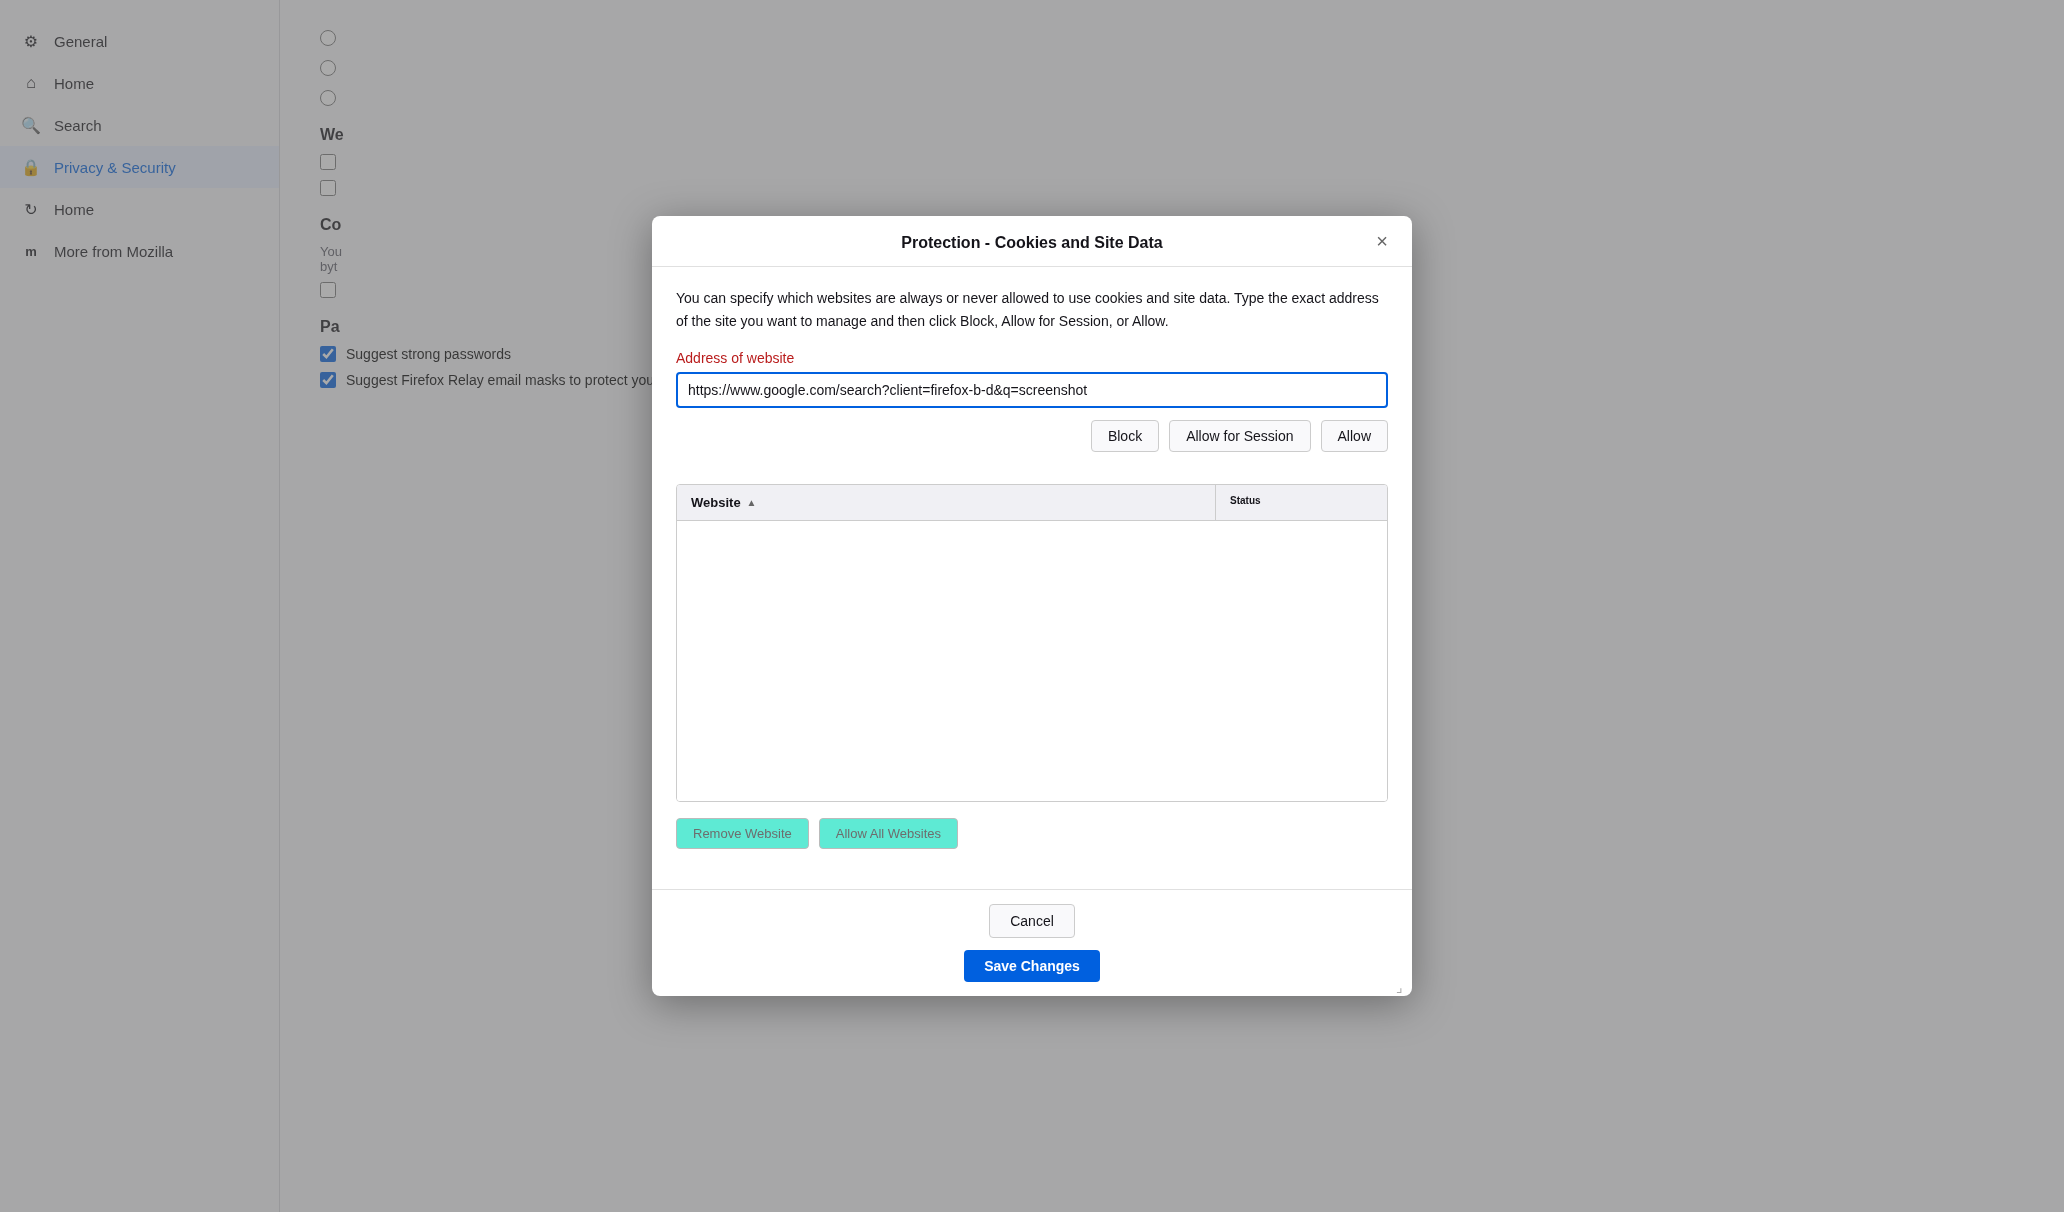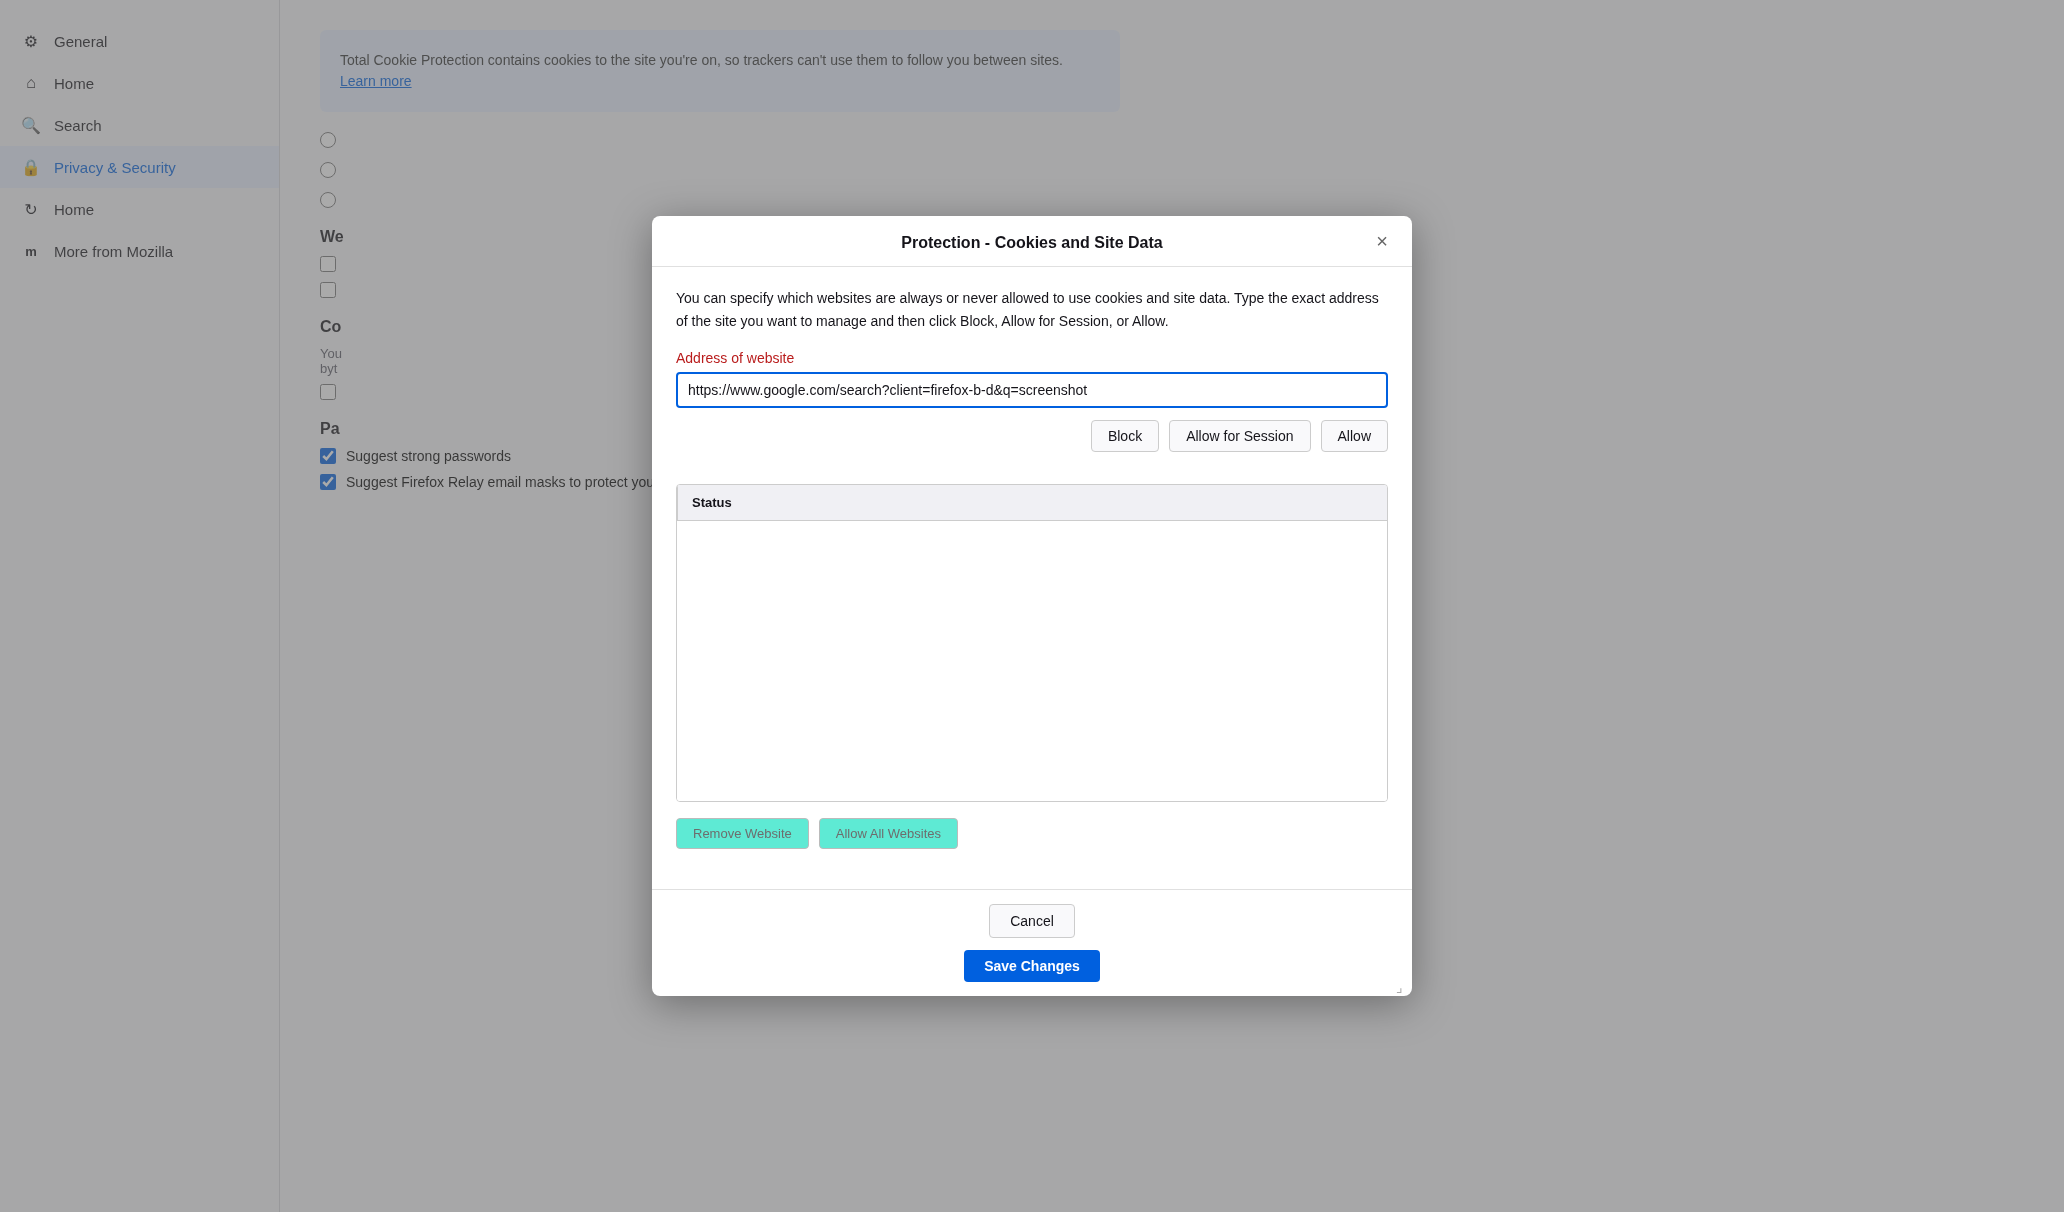--- a/index.html
+++ b/index.html
@@ -216,23 +216,23 @@
       flex: 1;
       padding: 10px 14px;
       font-size: 13px;
       font-weight: 600;
       color: #15141a;
       display: flex;
       align-items: center;
       gap: 6px;
     }
     .table-col-status {
-      width: 148px;
+      width: 172px;
       padding: 10px 14px;
-      font-size: 13px;
+      font-size: 10px;
       font-weight: 600;
       color: #15141a;
       border-left: 1px solid #ccc;
     }
     .table-sort-icon {
       font-size: 10px;
       color: #666;
     }
     .table-body {
       min-height: 280px;
@@ -323,24 +323,20 @@
       <span class="sidebar-icon">↻</span>
       <span>Home</span>
     </div>
     <div class="sidebar-item">
       <span class="sidebar-icon" style="font-weight:bold;font-size:13px;">m</span>
       <span>More from Mozilla</span>
     </div>
   </div>
 
   <div class="main-content">
-    <div class="content-section">
-      <span>Total Cookie Protection contains cookies to the site you're on, so trackers can't use them to follow you between sites.</span>
-      <a href="#">Learn more</a>
-    </div>
     <div class="section-row">
       <input type="radio" style="">
     </div>
     <div class="section-row">
       <input type="radio" style="">
     </div>
     <div class="section-row">
       <input type="radio" style="">
     </div>
     <div class="section-header">We</div>
@@ -389,20 +385,24 @@
 
       <div class="action-buttons">
         <button class="btn">Block</button>
         <button class="btn">Allow for Session</button>
         <button class="btn">Allow</button>
       </div>
 
       
       <div class="table-container">
         <div class="table-header">
+          <div class="table-col-website">
+            <span>Website</span>
+            <span class="table-sort-icon">▲</span>
+          </div>
           <div class="table-col-status">Status</div>
         </div>
         <div class="table-body"></div>
       </div>
 
       
       <div class="bottom-remove-buttons">
         <button class="btn-remove">Remove Website</button>
         <button class="btn-remove">Allow All Websites</button>
       </div>

